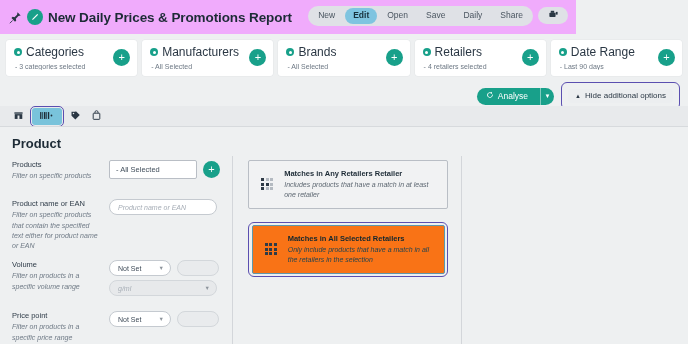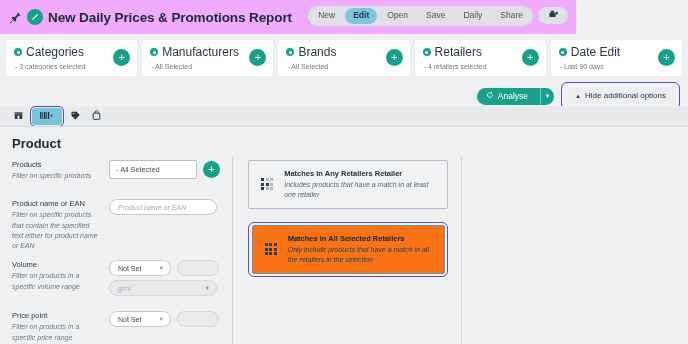--- a/index.html
+++ b/index.html
@@ -301,21 +301,21 @@
       <span class="fcard-dot"></span>
       <span class="fcard-title">Retailers</span>
     </div>
     <div class="fcard-sub">- 4 retailers selected</div>
     <button class="fcard-add">+</button>
   </div>
 
   <div class="fcard">
     <div class="fcard-top">
       <span class="fcard-dot"></span>
-      <span class="fcard-title">Date Edit</span>
+      <span class="fcard-title">Date Range</span>
     </div>
     <div class="fcard-sub">- Last 90 days</div>
     <button class="fcard-add">+</button>
   </div>
 
 </div>
 
 <div class="analyse-row">
   <div style="display:flex;align-items:center;">
     <button class="analyse-btn">

